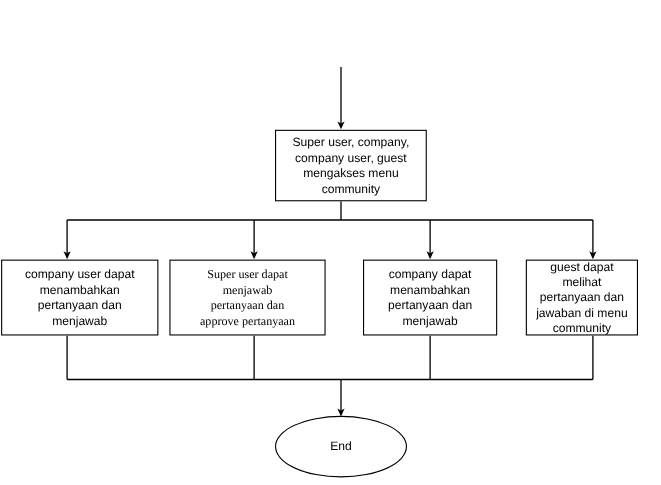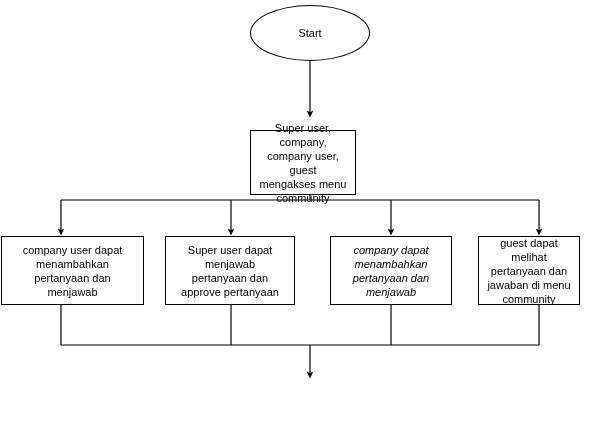--- a/index.html
+++ b/index.html
@@ -76,53 +76,53 @@
     <line x1="61" y1="305" x2="61" y2="345" stroke="#000000" stroke-width="1.2"></line>
     <line x1="231" y1="305" x2="231" y2="345" stroke="#000000" stroke-width="1.2"></line>
     <line x1="391" y1="305" x2="391" y2="345" stroke="#000000" stroke-width="1.2"></line>
     <line x1="539" y1="305" x2="539" y2="345" stroke="#000000" stroke-width="1.2"></line>
 
     <line x1="61" y1="345" x2="539" y2="345" stroke="#000000" stroke-width="1.2"></line>
 
     <line x1="310" y1="345" x2="310" y2="375" stroke="#000000" stroke-width="1.2" marker-end="url(#arrowhead)"></line>
   </svg>
 
-  <div class="node terminator" id="node-start" style="left: 250px; top: 5px; width: 120px; height: 56px;">
-    <span class="label">Start</span>
-  </div>
 
-  <div class="node process" id="node-access" style="left: 250px; top: 130px; width: 106px; height: 65px;">
+  <div class="node process" id="node-access" style="left: 250px; top: 118px; width: 138px; height: 65px;">
     <span class="label">Super user, company,
 company user, guest
 mengakses menu
 community</span>
   </div>
 
   <div class="node process" id="node-branch1" style="left: 1px; top: 236px; width: 143px; height: 69px;">
     <span class="label">company user dapat
 menambahkan
 pertanyaan dan
 menjawab</span>
   </div>
 
-  <div class="node process" id="node-branch2" style="left: 165px; top: 236px; width: 130px; height: 69px;">
+  <div class="node process" id="node-branch2" style="left: 154px; top: 236px; width: 142px; height: 69px; font-family: Liberation Serif, serif;">
     <span class="label">Super user dapat
 menjawab
 pertanyaan dan
 approve pertanyaan</span>
   </div>
 
-  <div class="node process" id="node-branch3" style="left: 330px; top: 236px; width: 122px; height: 69px; font-style: italic;">
+  <div class="node process" id="node-branch3" style="left: 330px; top: 236px; width: 122px; height: 69px;">
     <span class="label">company dapat
 menambahkan
 pertanyaan dan
 menjawab</span>
   </div>
 
   <div class="node process" id="node-branch4" style="left: 478px; top: 236px; width: 102px; height: 69px;">
     <span class="label">guest dapat melihat
 pertanyaan dan
 jawaban di menu
 community</span>
   </div>
 
+  <div class="node terminator" id="node-end" style="left: 250px; top: 378px; width: 120px; height: 56px;">
+    <span class="label">End</span>
+  </div>
 
 </div>
 
 </body></html>

